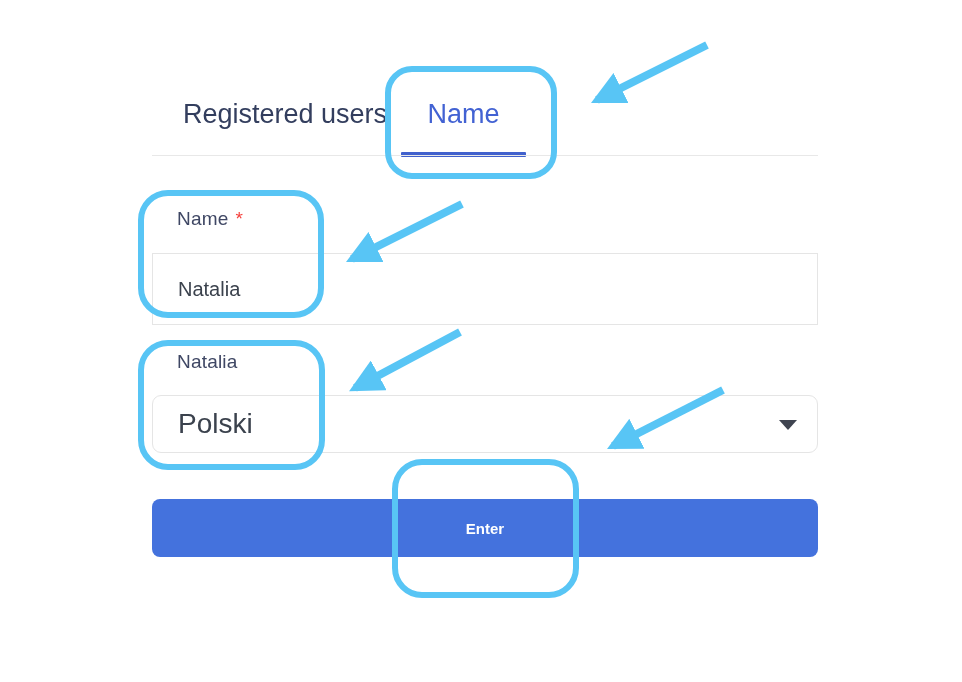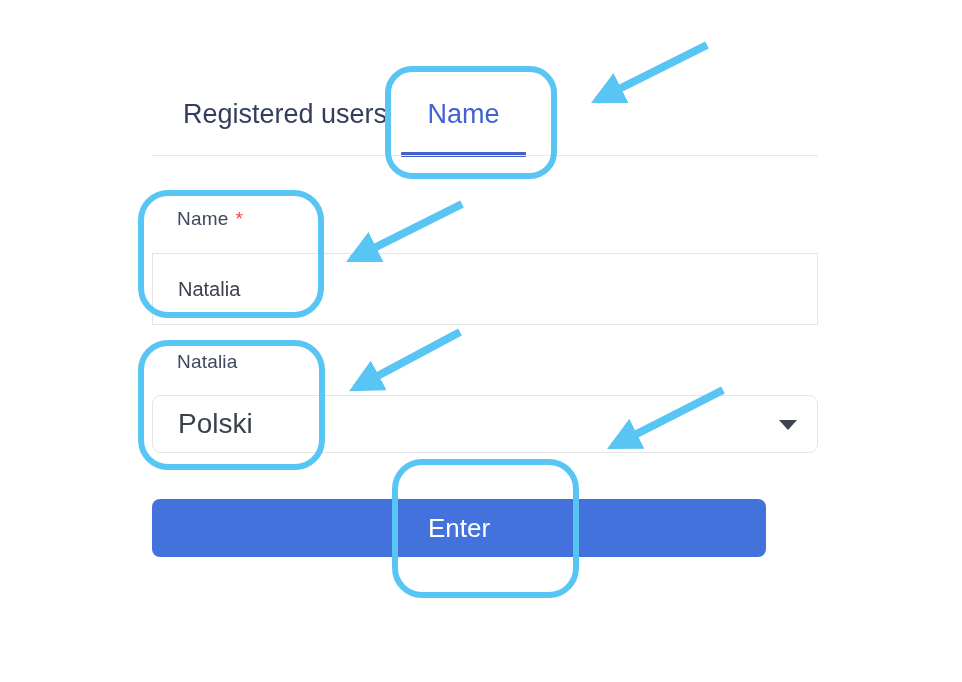--- a/index.html
+++ b/index.html
@@ -52,23 +52,23 @@
   }
   .select-value{font-size:28px;color:#3b424d;padding-left:25px;}
   .caret-down{
     position:absolute;right:20px;top:24px;width:0;height:0;
     border-left:9px solid transparent;border-right:9px solid transparent;
     border-top:10px solid #3f4450;
   }
 
   
   .submit-btn{
-    left:152px;top:499px;width:614px;height:58px;
+    left:152px;top:499px;width:666px;height:58px;
     background:#4472dd;border:none;border-radius:8px;cursor:pointer;
-    color:#ffffff;font-family:"Liberation Sans", sans-serif;font-size:26px;
+    color:#ffffff;font-family:"Liberation Sans", sans-serif;font-size:15px;font-weight:bold;
   }
 
   
   .overlay{
     position:absolute;left:0;top:0;width:962px;height:682px;
     pointer-events:none;
   }
 </style>
 </head>
 <body>

